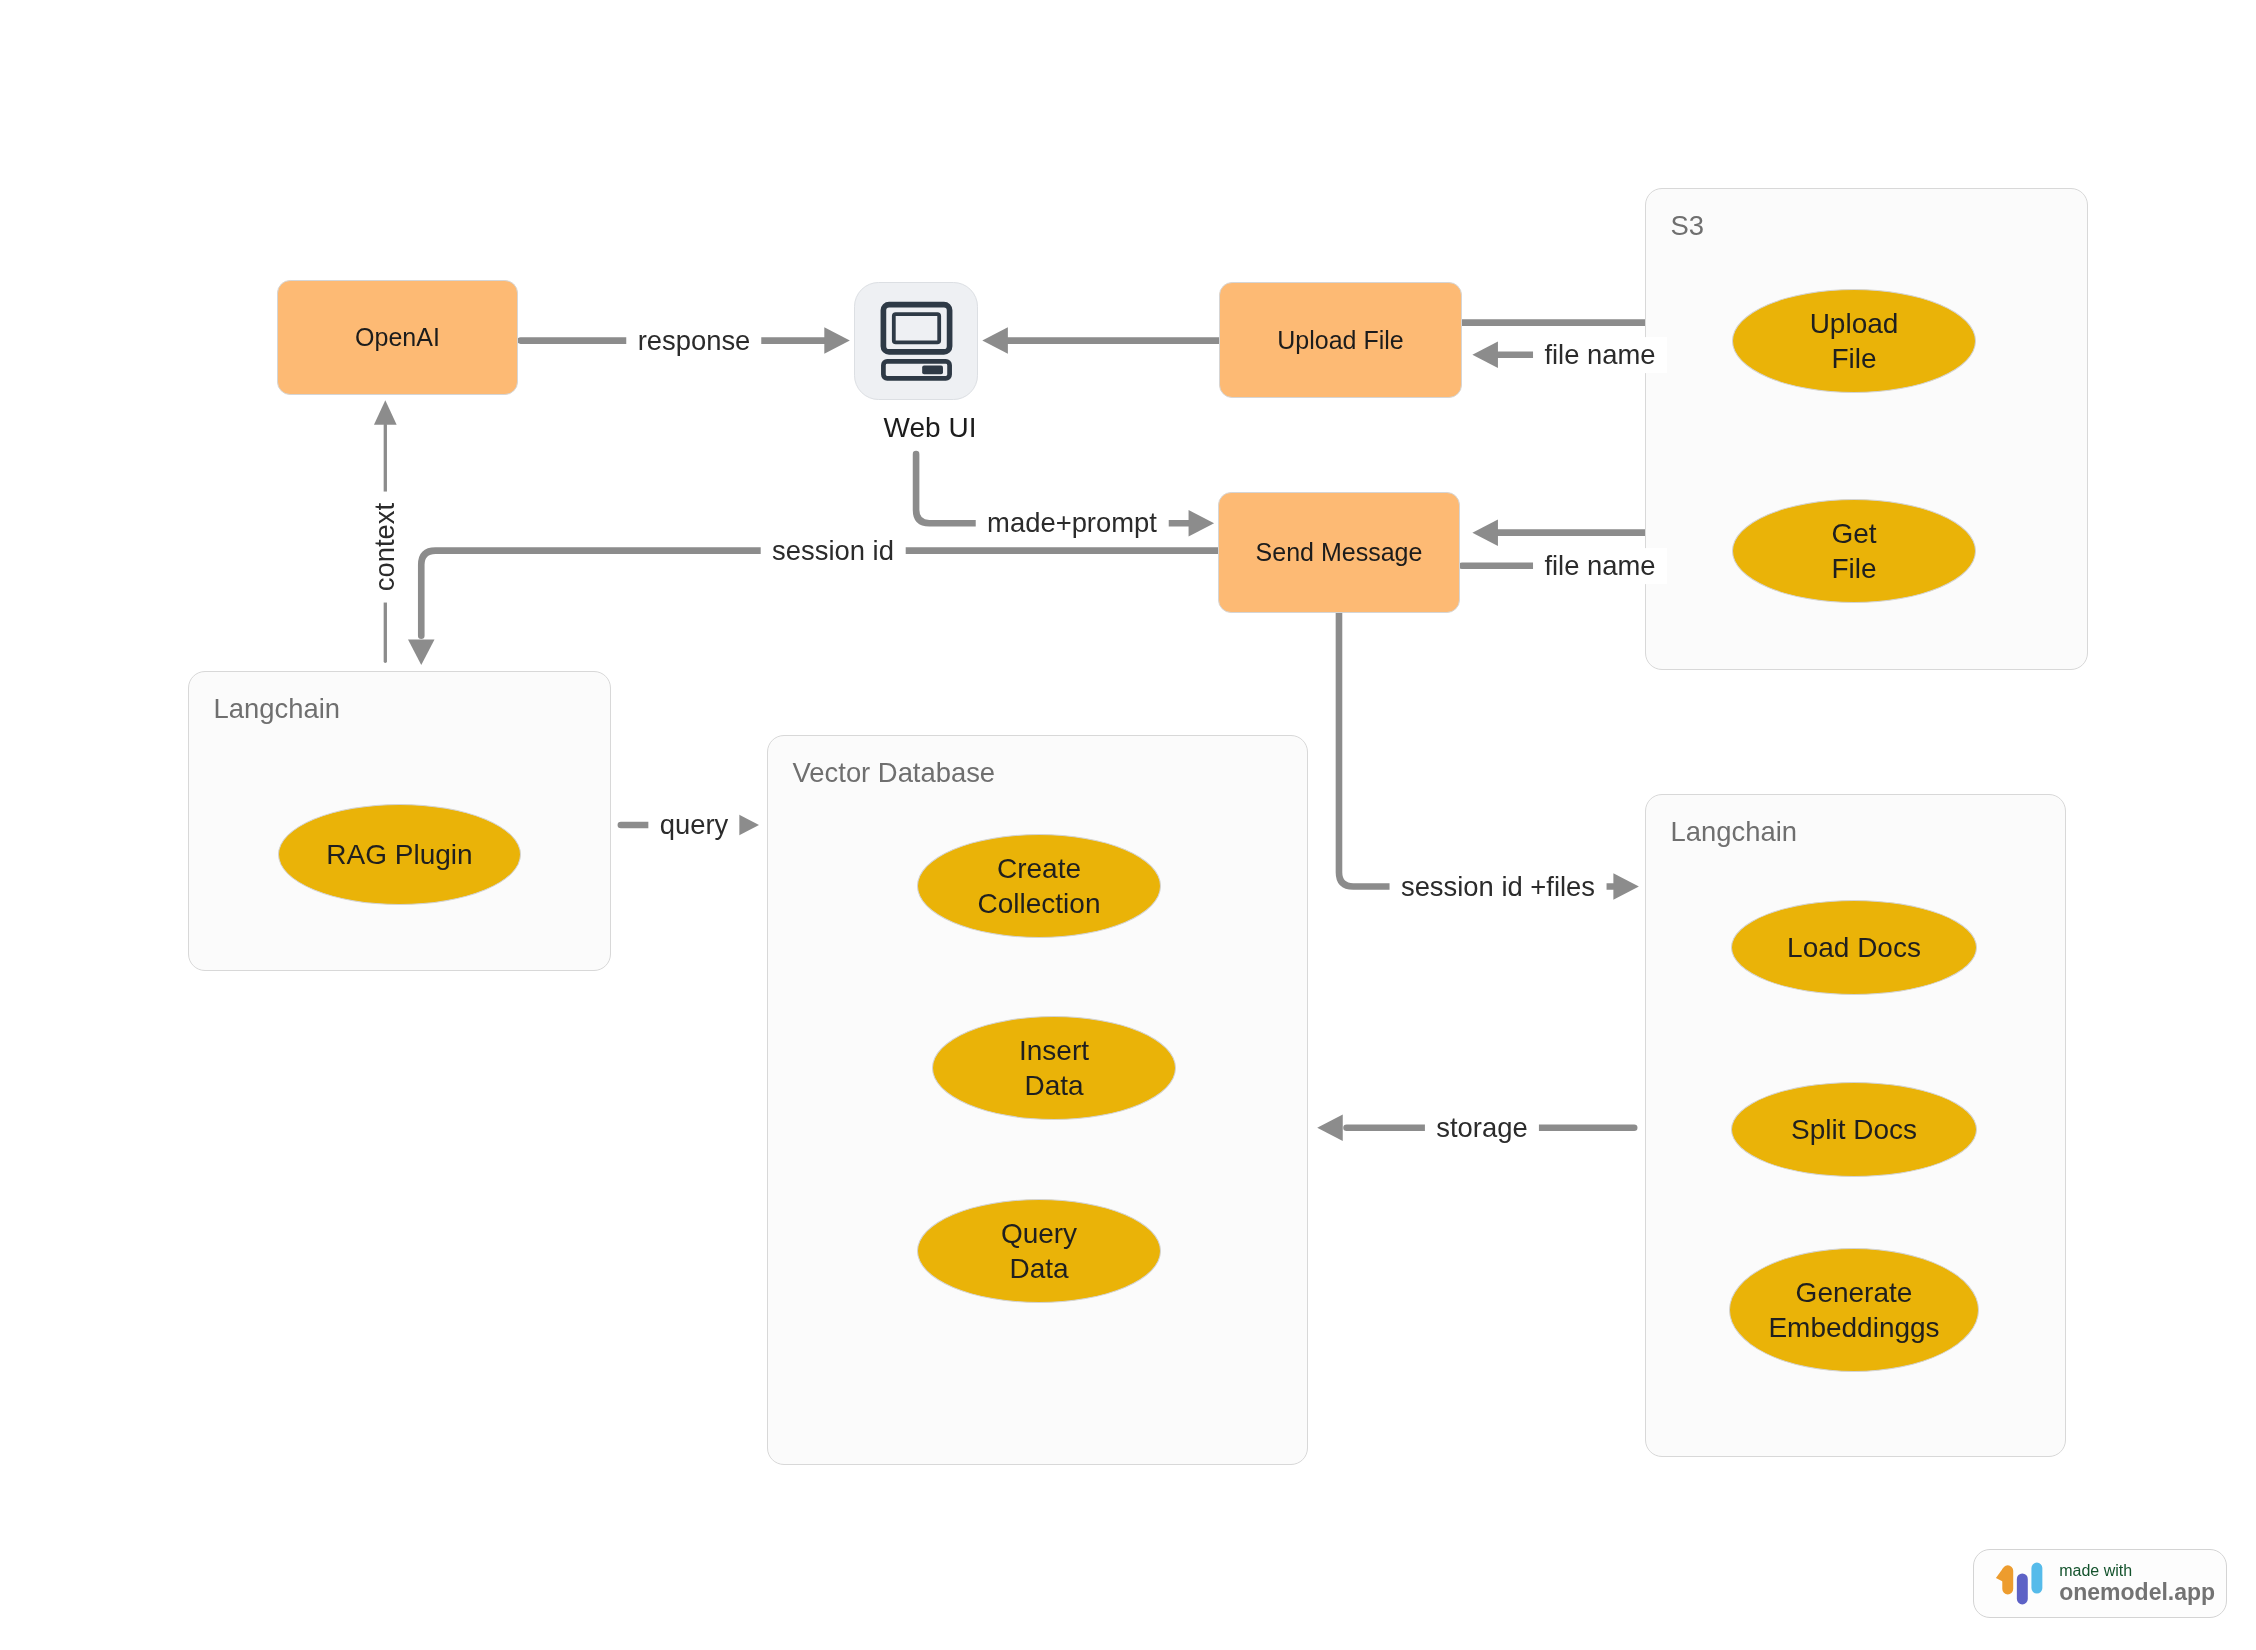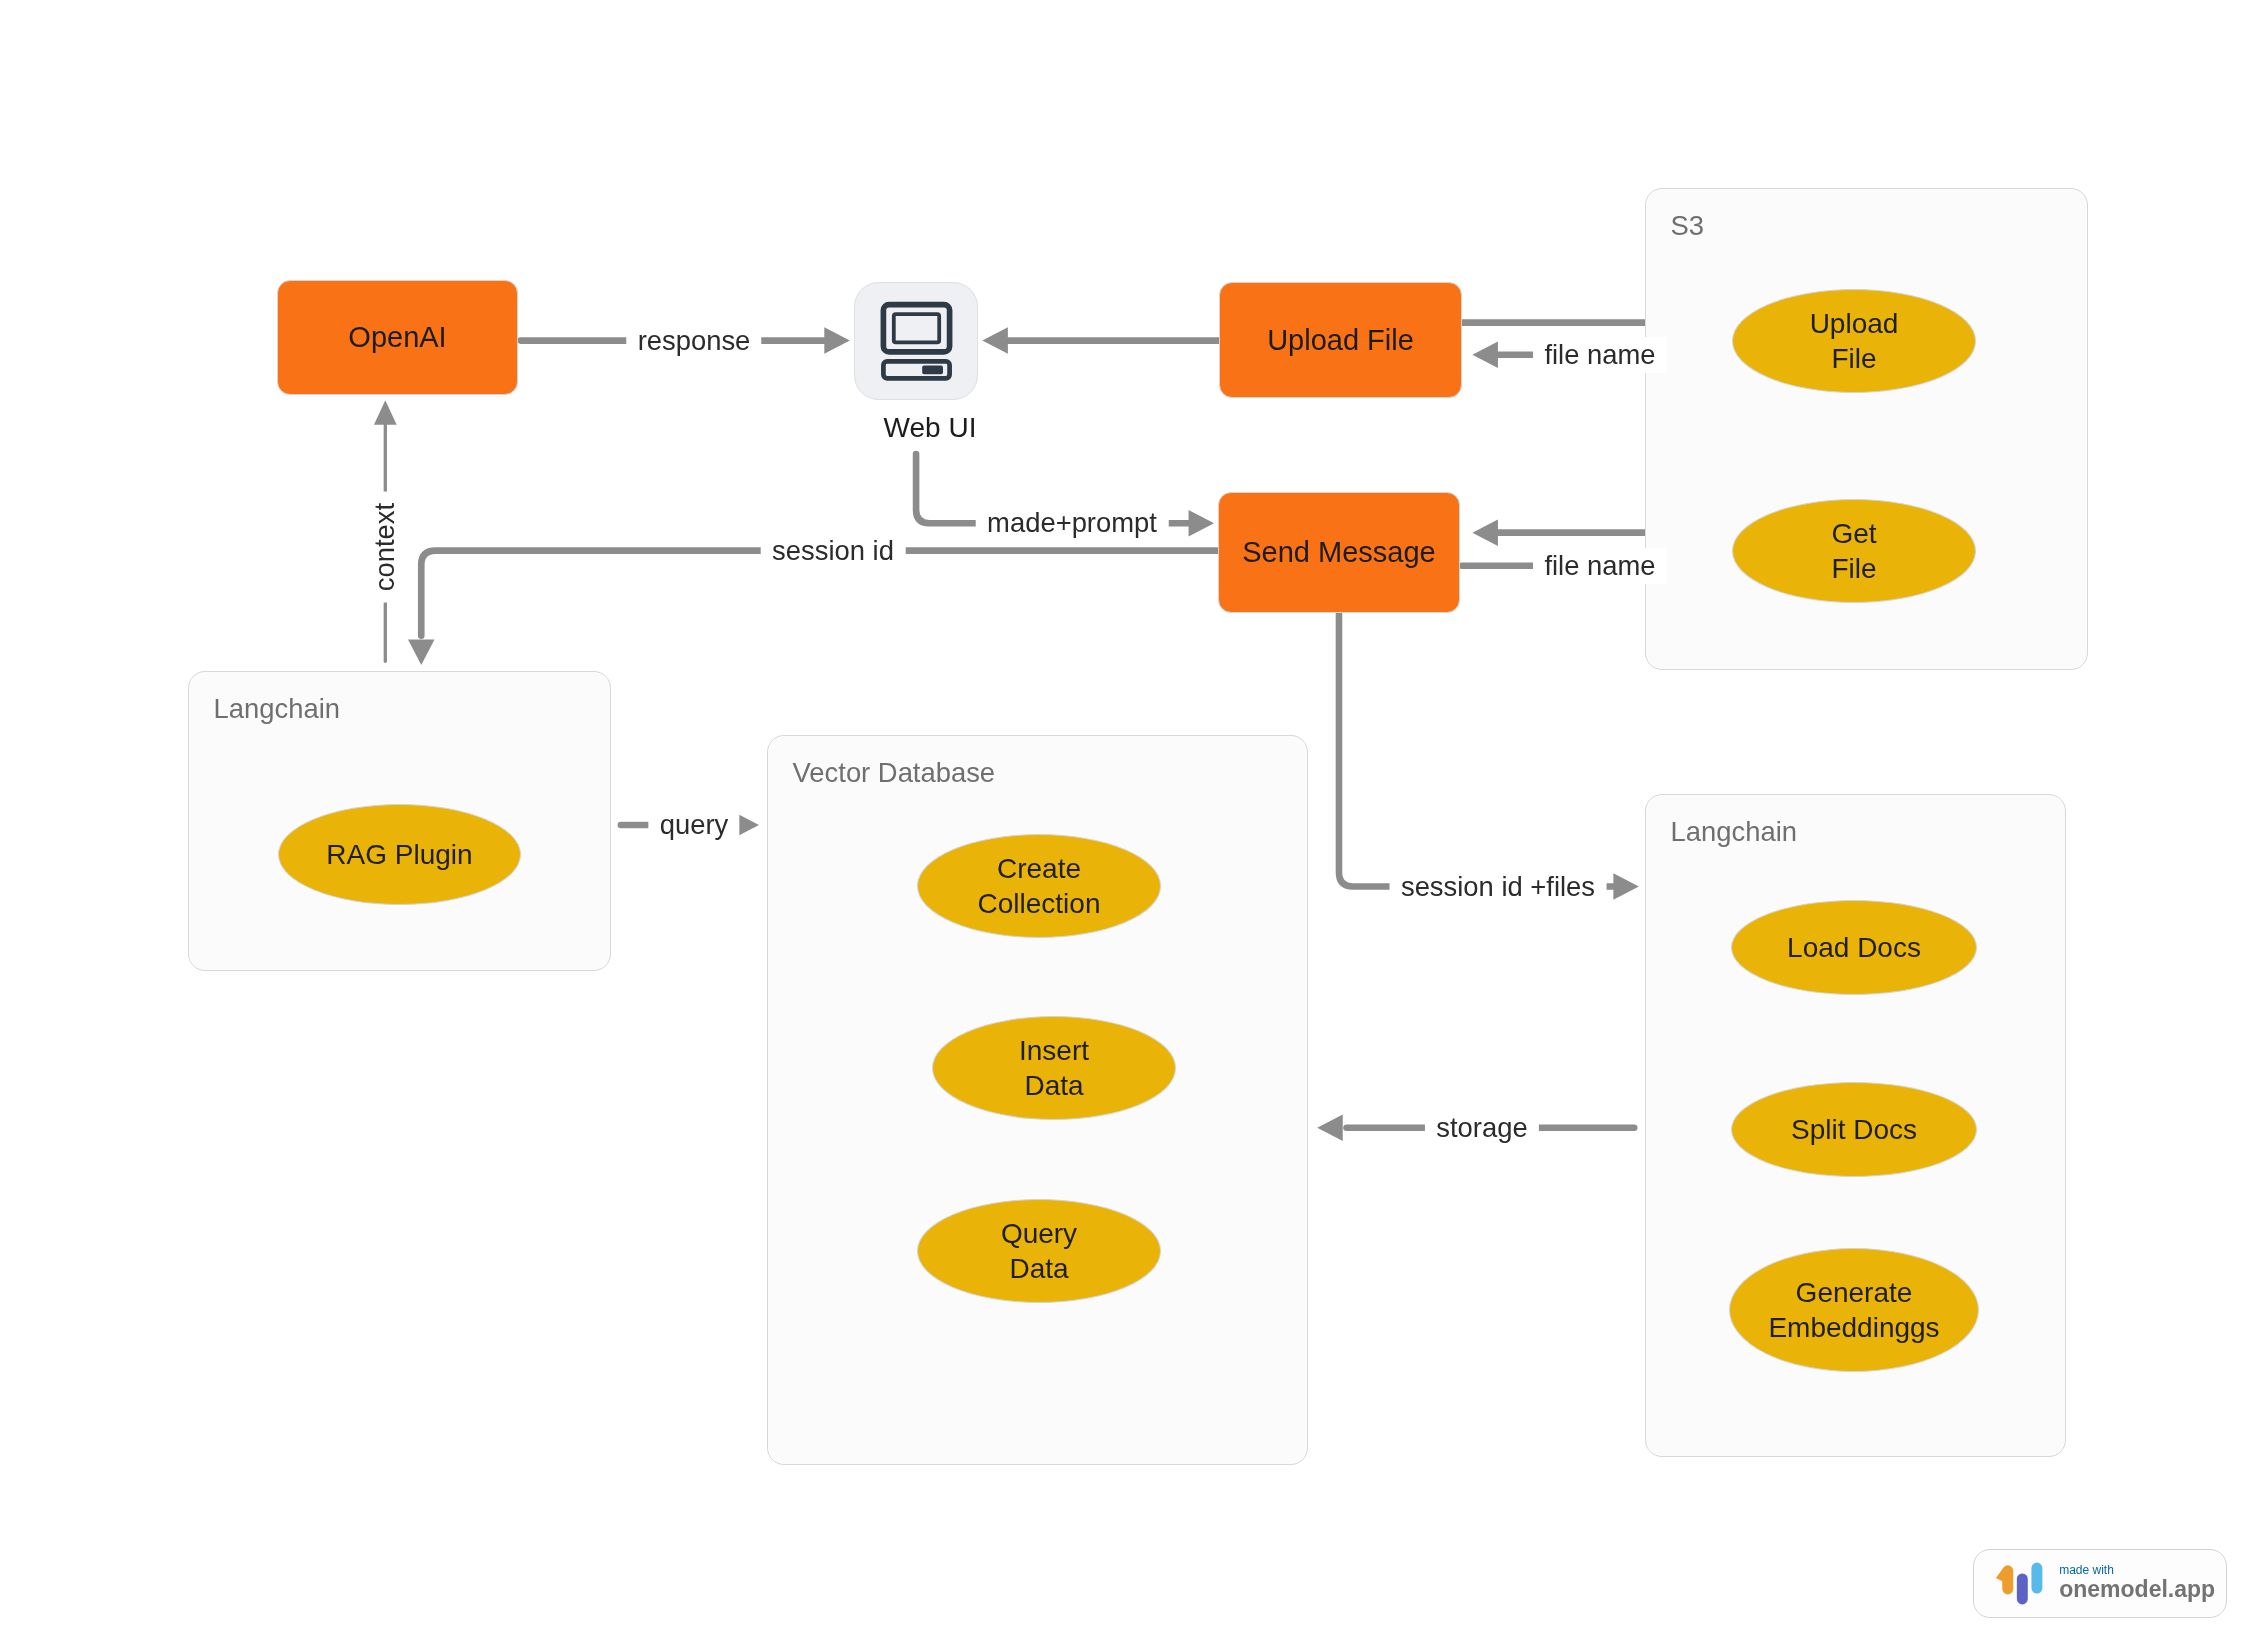--- a/index.html
+++ b/index.html
@@ -16,27 +16,27 @@
     overflow: hidden;
   }
   svg.connectors {
     position: absolute;
     left: 0; top: 0;
     width: 2256px; height: 1650px;
     pointer-events: none;
   }
   .node {
     position: absolute;
-    background: #f97316;
+    background: #fdba74;
     border: 1.9px solid #d5d5d5;
     border-radius: 13.2px;
     display: flex;
     align-items: center;
     justify-content: center;
-    font-size: 29px;
+    font-size: 25px;
     color: #1c1c1c;
     box-sizing: border-box;
   }
   .container-box {
     position: absolute;
     background: #fbfbfb;
     border: 1.9px solid #d8d8d8;
     border-radius: 17px;
     box-sizing: border-box;
   }
@@ -100,21 +100,21 @@
     background: #fdfdfd;
     border: 1.9px solid #d4d4d4;
     border-radius: 17px;
     display: flex;
     align-items: center;
     gap: 13.2px;
     padding-left: 21px;
     box-sizing: border-box;
   }
   .badge-text { display: flex; flex-direction: column; line-height: 1.1; }
-  .badge-made { font-size: 12px; color: #0369a1; }
+  .badge-made { font-size: 16px; color: #14532d; }
   .badge-brand { font-size: 23px; font-weight: bold; color: #737373; }
 </style>
 </head>
 <body>
 
 <div class="canvas">
 
   <svg class="connectors" viewBox="0 0 2384 1744" xmlns="http://www.w3.org/2000/svg">
     <g stroke="#8c8c8c" stroke-width="7" stroke-linecap="round" fill="none">
 

